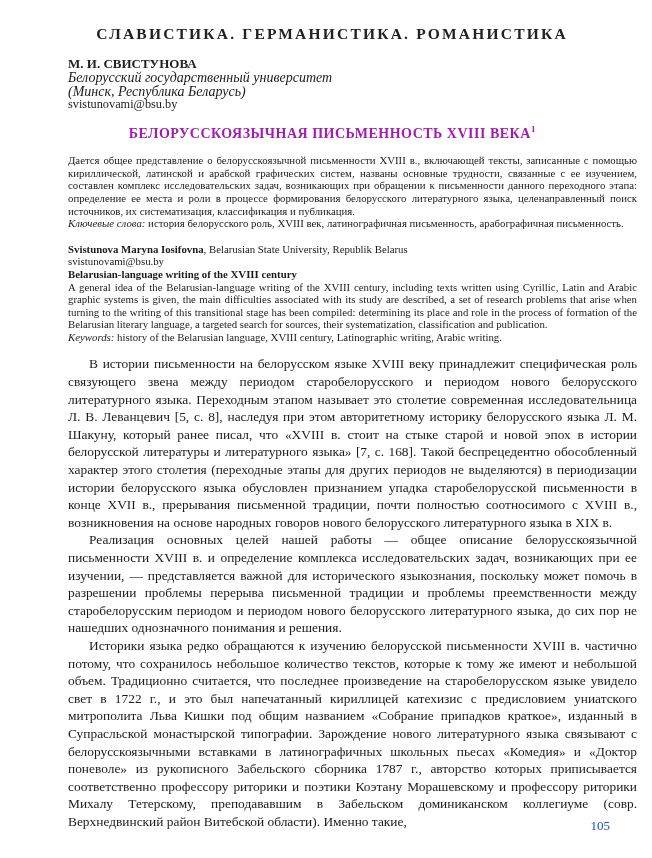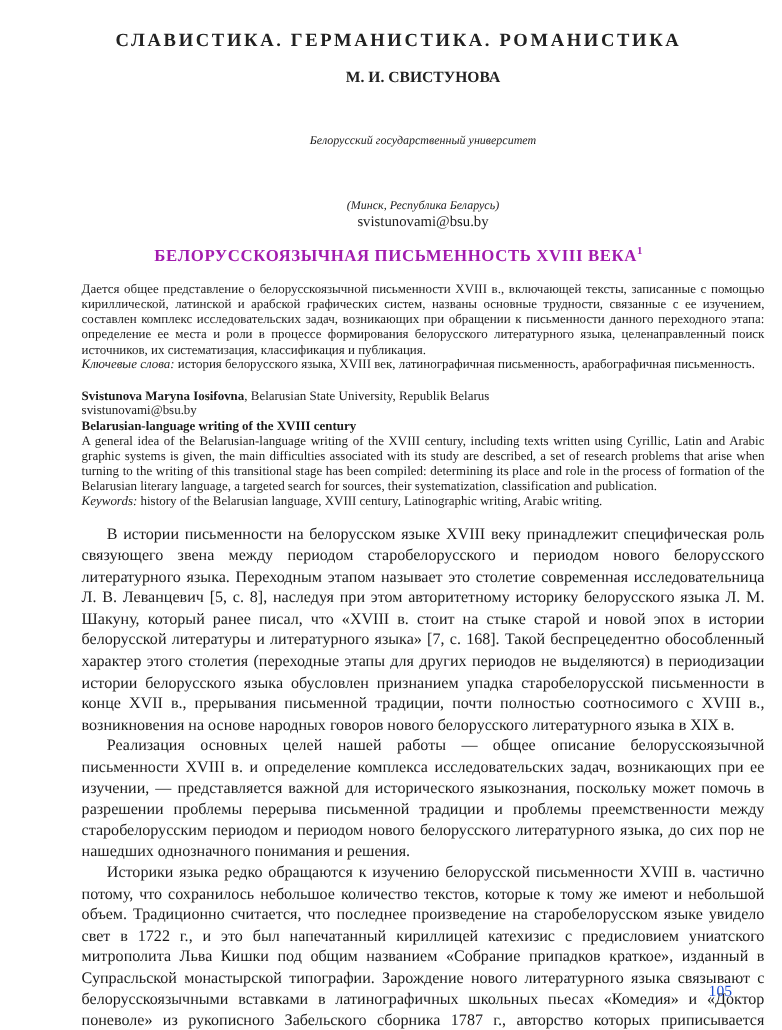--- a/index.html
+++ b/index.html
@@ -23,33 +23,32 @@
     width: 610px;
     margin: 0 0 12px -41px;
     text-align: center;
     font-size: 15.5px;
     line-height: 20px;
     font-weight: bold;
     letter-spacing: 2.2px;
     color: #222;
   }
   .author-block {
-    text-align: center;
+    text-align: left;
     line-height: 13.5px;
   }
   .author-name {
     font-size: 13px;
     font-weight: bold;
     line-height: 15px;
     color: #222;
   }
   .author-affil, .author-loc {
-    font-size: 10px;
+    font-size: 14px;
     font-style: italic;
-    margin-top: 40px;
   }
   .author-email {
     font-size: 12.3px;
   }
   .article-title {
     width: 610px;
     margin: 8px 0 12px -41px;
     text-align: center;
     font-size: 14px;
     line-height: 18px;
@@ -104,21 +103,21 @@
     <div class="author-name">М. И. СВИСТУНОВА</div>
     <div class="author-affil">Белорусский государственный университет</div>
     <div class="author-loc">(Минск, Республика Беларусь)</div>
     <div class="author-email">svistunovami@bsu.by</div>
   </div>
 
   <div class="article-title"><span>БЕЛОРУССКОЯЗЫЧНАЯ ПИСЬМЕННОСТЬ XVIII ВЕКА</span><sup>1</sup></div>
 
   <div class="abstract">
     <div>Дается общее представление о белорусскоязычной письменности XVIII в., включающей тексты, записанные с помощью кириллической, латинской и арабской графических систем, названы основные трудности, связанные с ее изучением, составлен комплекс исследовательских задач, возникающих при обращении к письменности данного переходного этапа: определение ее места и роли в процессе формирования белорусского литературного языка, целенаправленный поиск источников, их систематизация, классификация и публикация.</div>
-    <div><span class="kw-label">Ключевые слова:</span><span> история белорусского языка, XVIII век, латинографичная письменность, арабографичная письменность.</span></div>
+    <div><span class="kw-label">Ключевые слова:</span><span> история белорусского роль, XVIII век, латинографичная письменность, арабографичная письменность.</span></div>
   </div>
 
   <div class="en-block">
     <div><span class="b">Svistunova Maryna Iosifovna</span><span>, Belarusian State University, Republik Belarus</span></div>
     <div>svistunovami@bsu.by</div>
     <div class="b">Belarusian-language writing of the XVIII century</div>
     <div>A general idea of the Belarusian-language writing of the XVIII century, including texts written using Cyrillic, Latin and Arabic graphic systems is given, the main difficulties associated with its study are described, a set of research problems that arise when turning to the writing of this transitional stage has been compiled: determining its place and role in the process of formation of the Belarusian literary language, a targeted search for sources, their systematization, classification and publication.</div>
     <div><span class="kw-label">Keywords:</span><span> history of the Belarusian language, XVIII century, Latinographic writing, Arabic writing.</span></div>
   </div>
 

